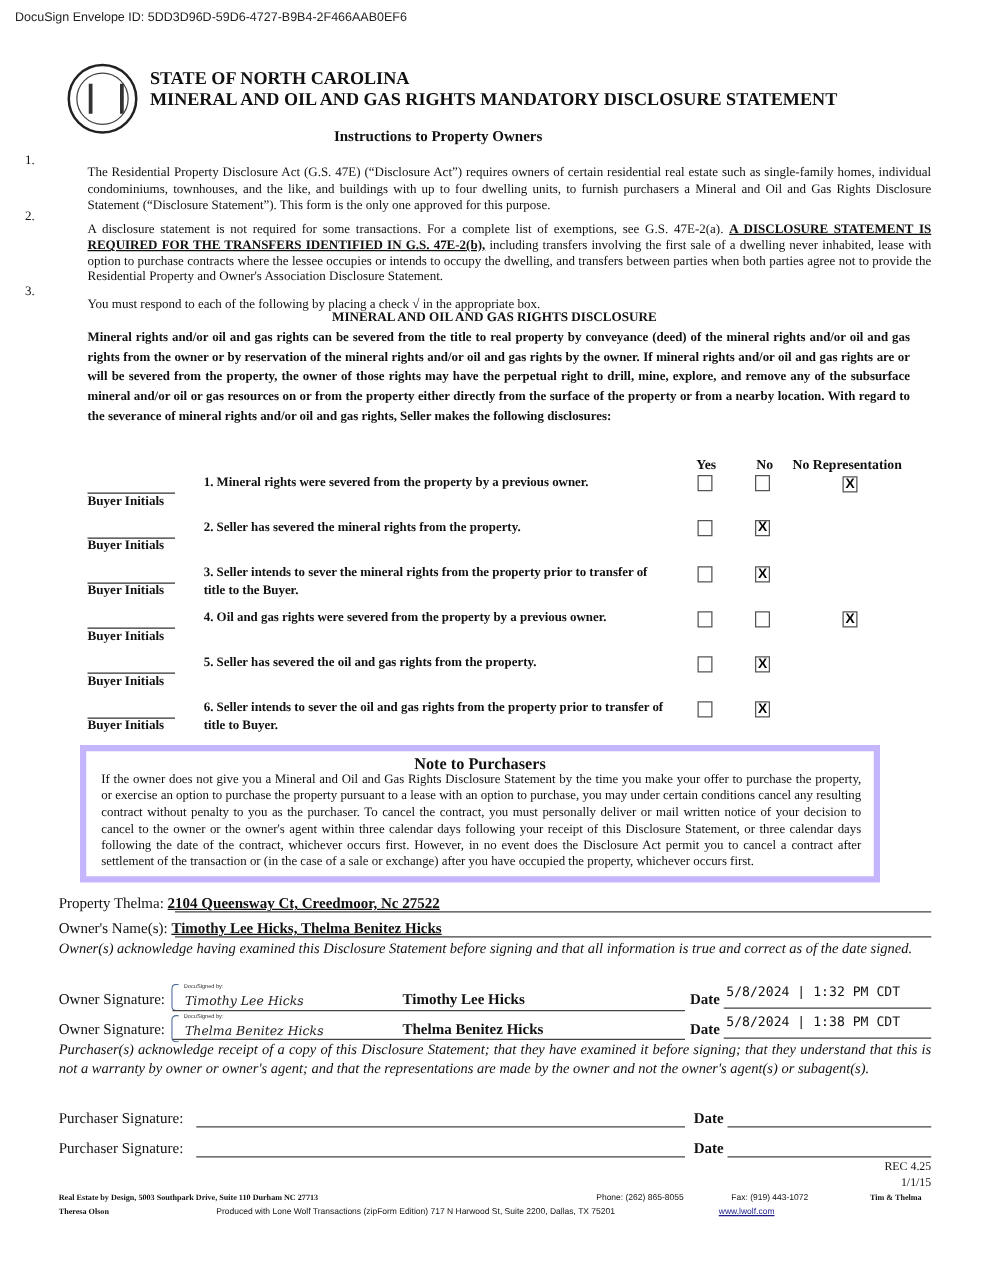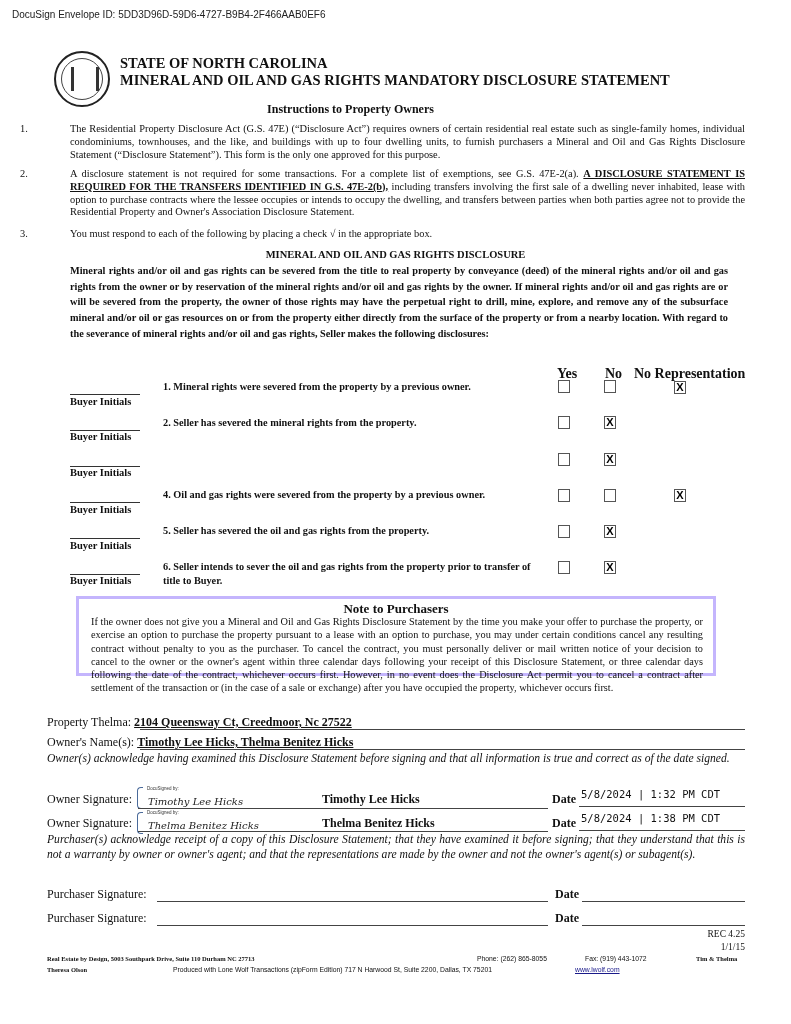--- a/index.html
+++ b/index.html
@@ -8,31 +8,31 @@
   .abs { position: absolute; }
   .envelope { left: 12px; top: 9px; font-family: "Liberation Sans", sans-serif; font-size: 10px; color: #222; }
   .seal { left: 54px; top: 51px; width: 56px; height: 56px; border-radius: 50%; border: 2px solid #222; }
   .seal::before { content: ""; position: absolute; left: 5px; top: 5px; right: 5px; bottom: 5px; border-radius: 50%; border: 1px solid #444; }
   .seal::after { content: ""; position: absolute; left: 15px; top: 14px; width: 22px; height: 24px; border-left: 3px solid #333; border-right: 3px solid #333; }
   .title1 { left: 120px; top: 55px; font-size: 14.5px; font-weight: bold; }
   .title2 { left: 120px; top: 72px; font-size: 14.5px; font-weight: bold; }
   .instr-h { left: 0; width: 701px; text-align: center; top: 102px; font-size: 12px; font-weight: bold; }
   .ol { left: 20px; width: 725px; font-size: 10.4px; line-height: 12.8px; }
   .ol .num { position: absolute; left: 0; top: 0; }
-  .ol .txt { margin-left: 50px; text-align: justify; }
+  .ol .txt { margin-left: 50px; text-align: justify; margin-top: 10px; }
   .u { text-decoration: underline; font-weight: bold; }
   .sec-h { left: 0; width: 791px; text-align: center; top: 249px; font-size: 10.5px; font-weight: bold; }
   .intro { left: 70px; width: 658px; top: 263px; font-size: 10.3px; line-height: 15.7px; font-weight: bold; text-align: justify; }
-  .colh { top: 366px; font-size: 14px; font-weight: bold; }
+  .colh { top: 366px; font-size: 11px; font-weight: bold; }
   .row { left: 0; width: 791px; height: 36px; }
   .init-line { position: absolute; left: 70px; width: 70px; border-top: 1px solid #333; }
   .init-label { position: absolute; left: 70px; font-size: 10.5px; font-weight: bold; }
   .q { position: absolute; left: 163px; width: 360px; font-size: 10.3px; font-weight: bold; line-height: 14px; }
   .box { position: absolute; width: 12px; height: 13px; border: 1px solid #555; font-family: "Liberation Sans", sans-serif; font-weight: bold; font-size: 11px; line-height: 11px; text-align: center; color: #000; }
-  .note { left: 76px; top: 596px; width: 640px; height: 80px; border: 3px solid #c4b5fd; }
+  .note { left: 64px; top: 596px; width: 640px; height: 110px; border: 5px solid #c4b5fd; }
   .note-h { position: absolute; left: 0; width: 100%; top: 2px; text-align: center; font-size: 13px; font-weight: bold; }
   .note-b { position: absolute; left: 12px; right: 10px; top: 16px; font-size: 10.3px; line-height: 13.3px; text-align: justify; }
   .field { left: 47px; font-size: 12px; }
   .field .val { font-weight: bold; text-decoration: underline; }
   .uline { border-bottom: 1px solid #444; height: 1px; }
   .ital { left: 47px; width: 698px; font-size: 11.6px; font-style: italic; line-height: 14.5px; text-align: justify; }
   .sig-label { left: 47px; font-size: 12px; }
   .sig-bracket { border: 1px solid #4a6a9a; border-right: none; border-radius: 4px 0 0 4px; width: 6px; height: 22px; }
   .docusign-tag { font-family: "Liberation Sans", sans-serif; font-size: 4.5px; color: #333; }
   .script { font-family: "DejaVu Serif", serif; font-style: italic; font-size: 10px; color: #222; }
@@ -90,20 +90,21 @@
   <div class="init-line" style="top:14px;"></div>
   <div class="init-label" style="top:15px;">Buyer Initials</div>
   <div class="q" style="top:0px;">2. Seller has severed the mineral rights from the property.</div>
   <div class="box" style="left:558px; top:0px;"></div>
   <div class="box" style="left:604px; top:0px;">X</div>
 </div>
 
 <div class="abs row" style="top:452px;">
   <div class="init-line" style="top:14px;"></div>
   <div class="init-label" style="top:15px;">Buyer Initials</div>
+  <div class="q" style="top:0px;">3. Seller intends to sever the mineral rights from the property prior to transfer of title to the Buyer.</div>
   <div class="box" style="left:558px; top:1px;"></div>
   <div class="box" style="left:604px; top:1px;">X</div>
 </div>
 
 <div class="abs row" style="top:488px;">
   <div class="init-line" style="top:14px;"></div>
   <div class="init-label" style="top:16px;">Buyer Initials</div>
   <div class="q" style="top:0px; width:380px;">4. Oil and gas rights were severed from the property by a previous owner.</div>
   <div class="box" style="left:558px; top:1px;"></div>
   <div class="box" style="left:604px; top:1px;"></div>

